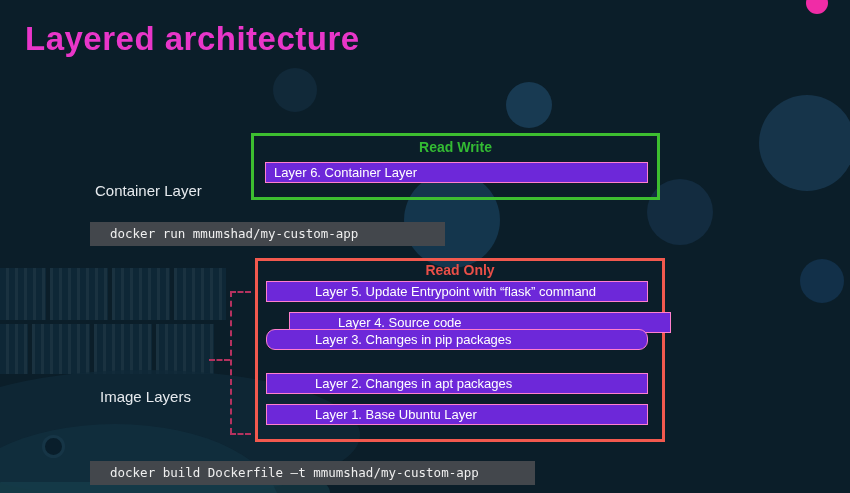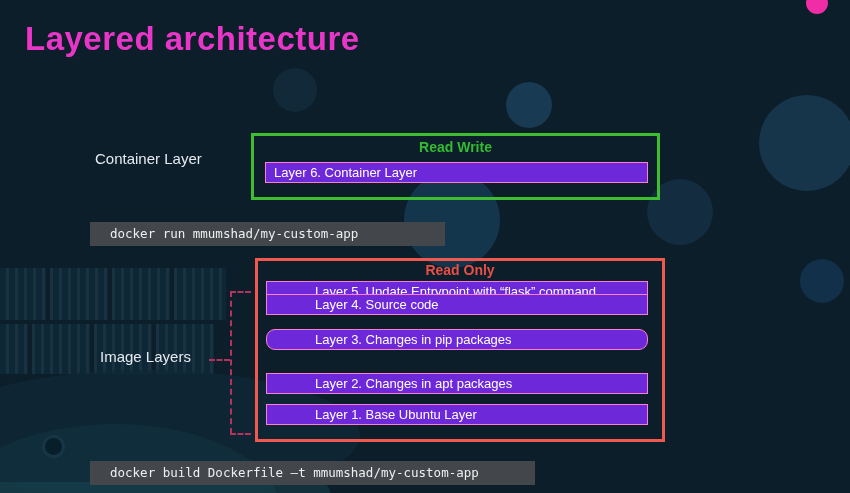--- a/index.html
+++ b/index.html
@@ -20,36 +20,36 @@
   
   .crate{position:absolute; background:rgba(19,48,66,.55);
     background-image:repeating-linear-gradient(90deg, rgba(255,255,255,.05) 0 3px, rgba(0,0,0,0) 3px 9px);}
   .hill{position:absolute; left:-70px; top:370px; width:430px; height:130px; border-radius:50%; background:rgba(16,41,56,.75);}
   .whale{position:absolute; left:-50px; top:424px; width:330px; height:170px; border-radius:50%; background:rgba(18,48,62,.8);}
   .whale-eye{position:absolute; left:42px; top:435px; width:17px; height:17px; border-radius:50%;
     background:rgba(10,30,42,.95); border:3px solid rgba(32,72,92,.55);}
   .shore{position:absolute; left:0; top:482px; width:330px; height:11px; background:rgba(27,74,84,.45); border-radius:6px 60px 0 0;}
   
   .title{position:absolute; left:25px; top:20px; font-size:33px; font-weight:700; color:#e936c9; letter-spacing:.5px;}
-  .side-label{position:absolute; font-size:15px; color:#e6eaee;}
+  .side-label{position:absolute; font-size:15px; color:#e6eaee;margin-top:32px;}
   .lbl-container{left:95px; top:150px;}
-  .lbl-image{left:100px; top:348px;}
+  .lbl-image{left:100px; top:356px;}
   
   .obox{position:absolute; box-sizing:border-box;}
   .green-box{left:251px; top:133px; width:409px; height:67px; border:3px solid #3dbe30;}
   .red-box{left:255px; top:258px; width:410px; height:184px; border:3px solid #f2594e;}
   .box-header{position:absolute; left:0; right:0; text-align:center; font-size:14px; font-weight:bold;}
   .green-box .box-header{top:3px; color:#33bb33;}
   .red-box .box-header{top:1px; color:#ea4f48;}
   
   .bar{position:absolute; box-sizing:border-box; height:21px; background:#6d28d9; border:1px solid #ff7fce;
     color:#ffffff; font-size:13px; line-height:19px; padding-left:8px; white-space:nowrap; overflow:hidden;}
   .green-box .bar{left:11px; top:26px; width:383px;}
   .red-box .bar{left:8px; width:382px;padding-left:48px;}
-  .rb0{top:20px;} .rb1{top:33px;} .rb2{top:68px;border-radius:9px;} .rb3{top:112px;} .rb4{top:143px;}
+  .rb0{top:20px;} .rb1{top:51px;margin-left:23px;} .rb2{top:68px;border-radius:9px;} .rb3{top:112px;} .rb4{top:143px;}
   
   .code{position:absolute; box-sizing:border-box; height:24px; background:#43474c; color:#efefef;
     font-family:"DejaVu Sans Mono","Liberation Mono",monospace; font-size:12.5px; line-height:24px;
     padding-left:20px; white-space:nowrap; overflow:hidden;}
   .code-run{left:90px; top:222px; width:355px;}
   .code-build{left:90px; top:461px; width:445px;}
   
   .dash-v{position:absolute; left:230px; top:291px; width:0; height:143px; border-left:2px dashed #b5325f;}
   .dash-top{position:absolute; left:230px; top:291px; width:21px; height:0; border-top:2px dashed #b5325f;}
   .dash-bottom{position:absolute; left:230px; top:433px; width:21px; height:0; border-top:2px dashed #b5325f;}

